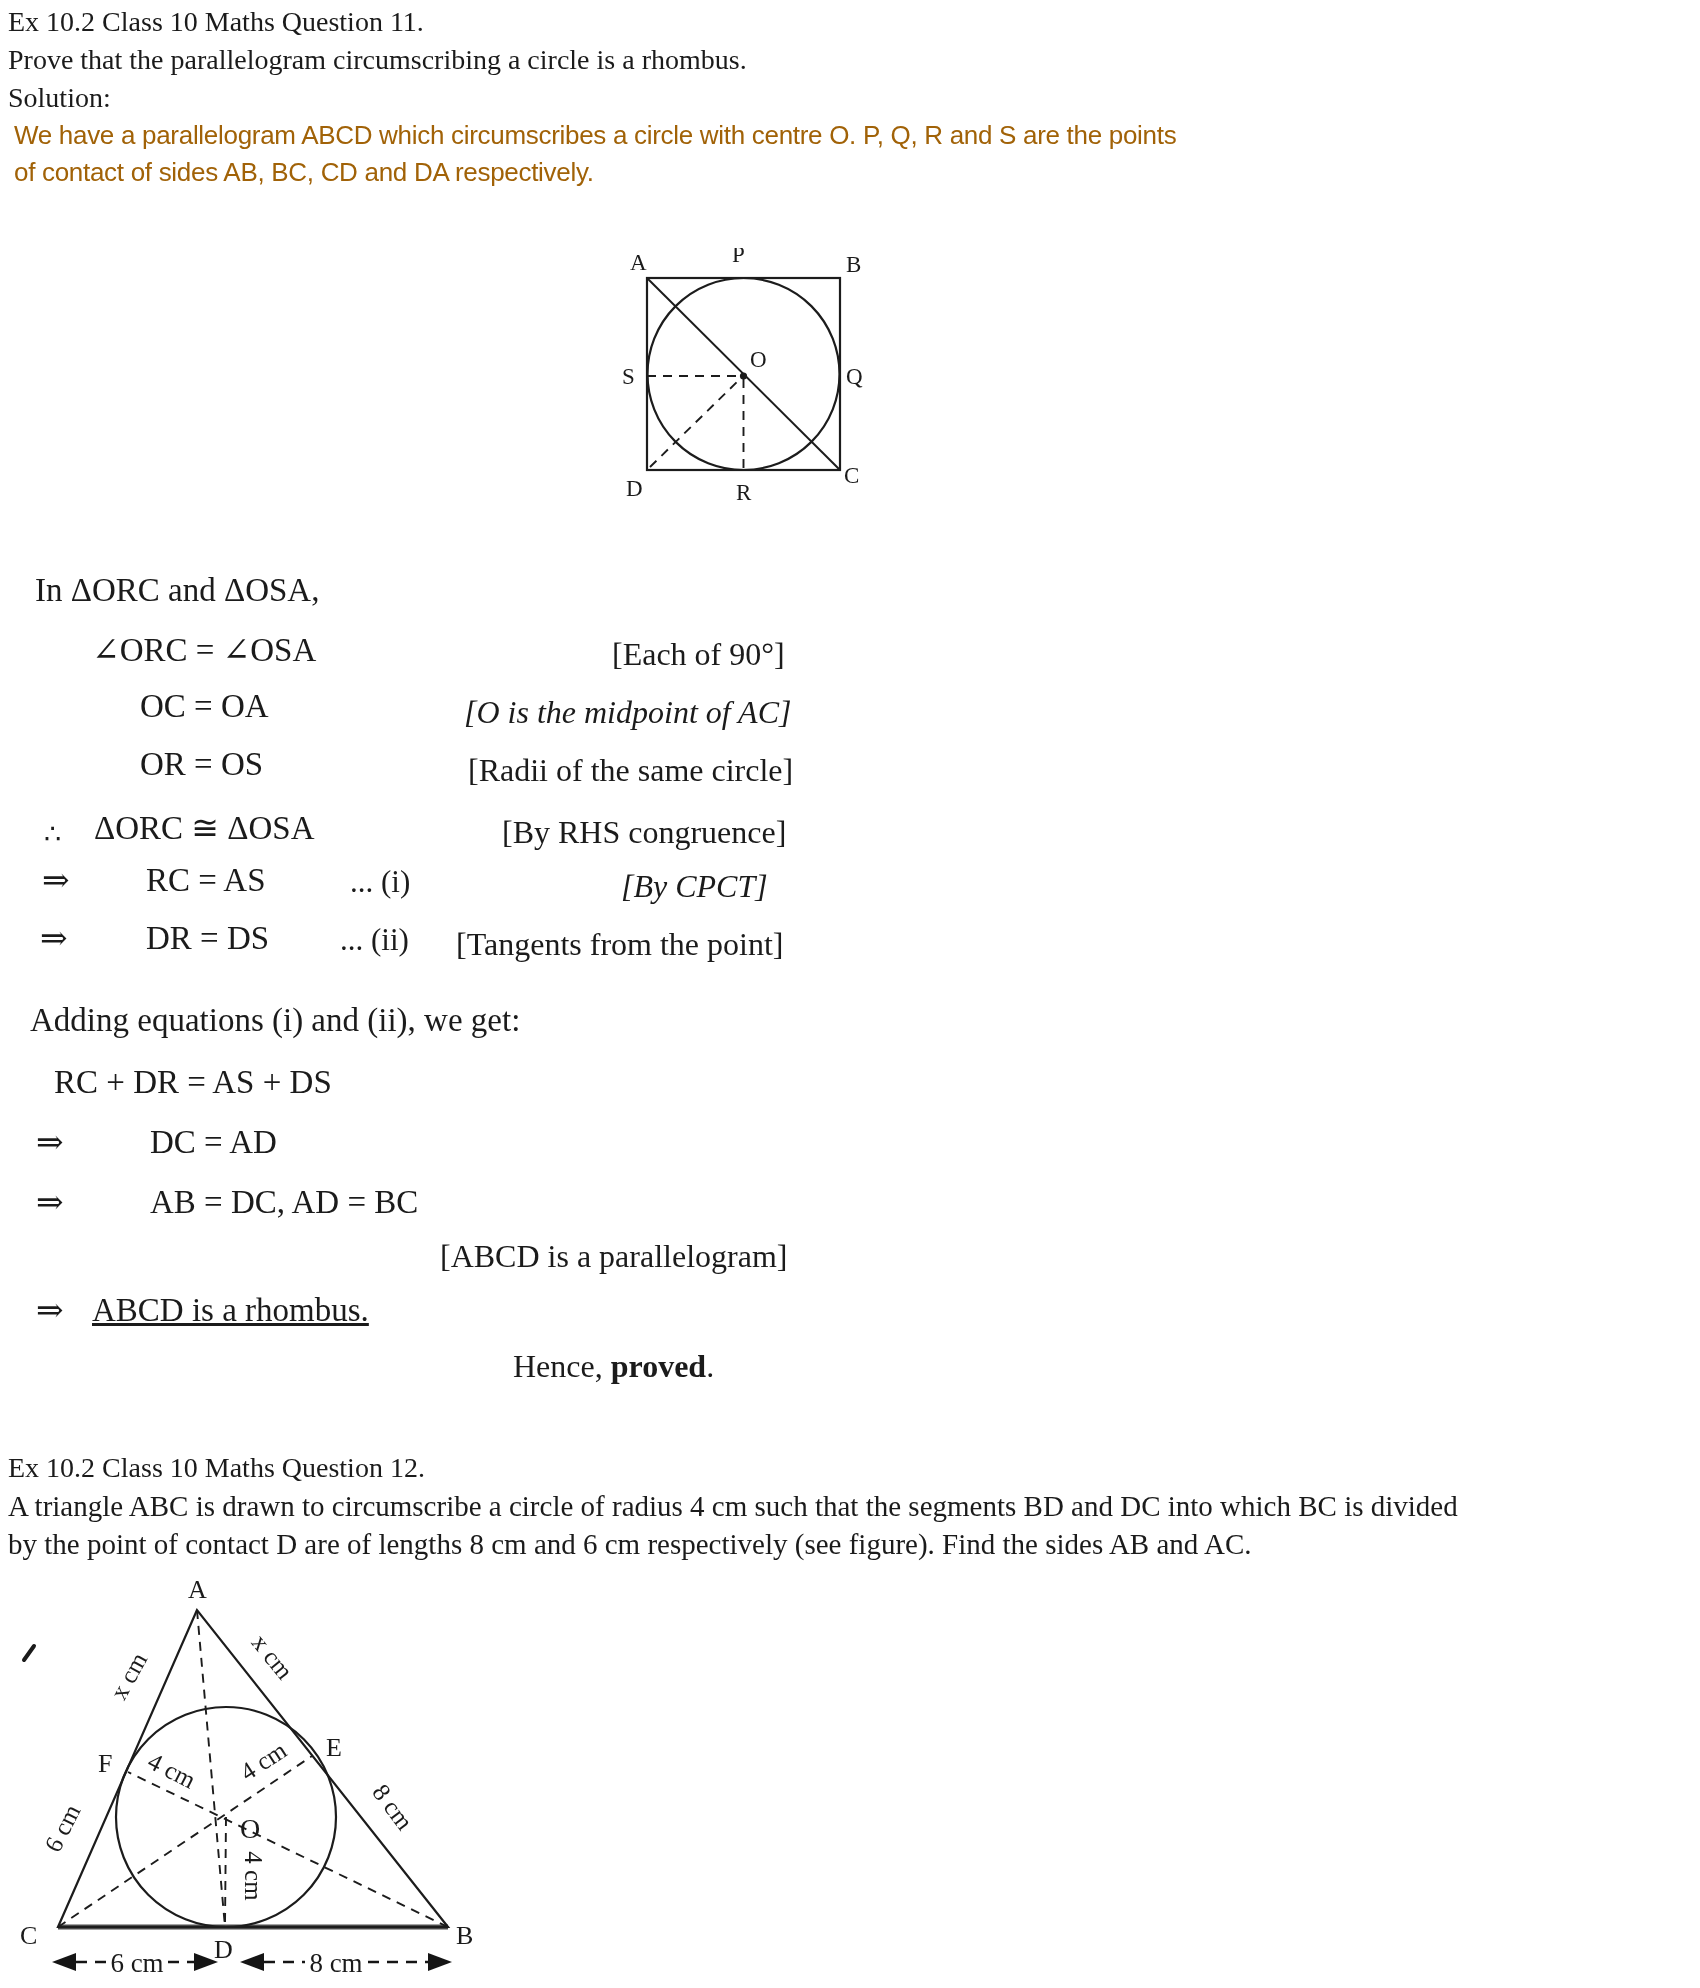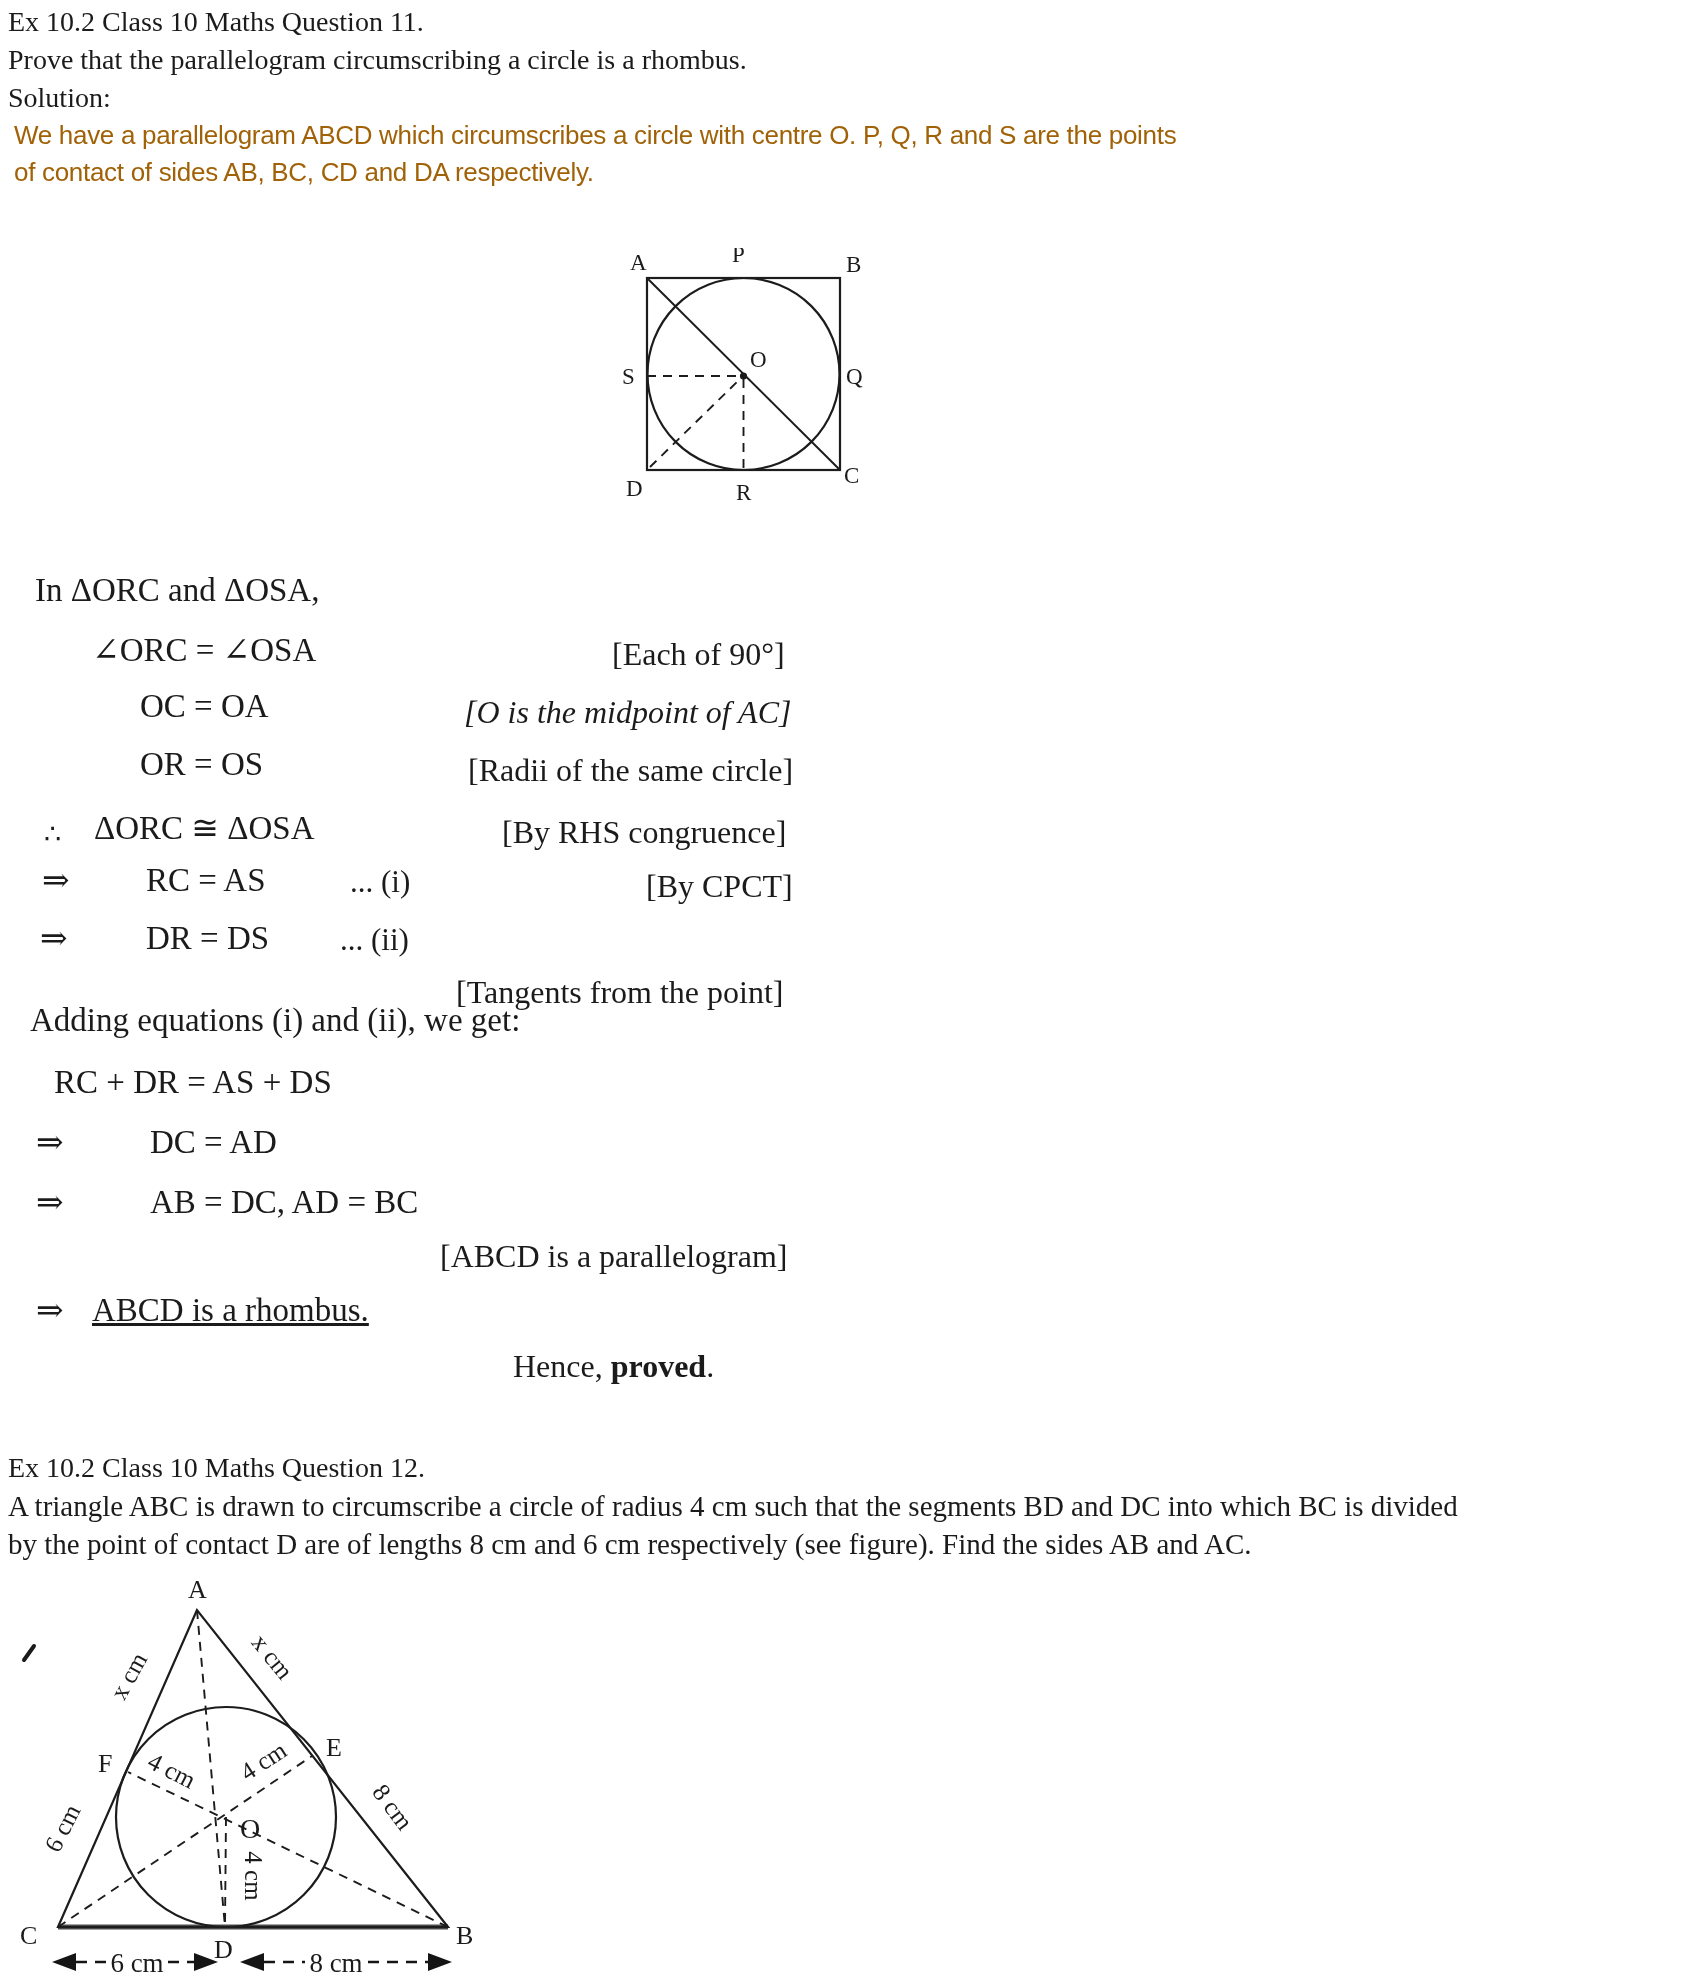--- a/index.html
+++ b/index.html
@@ -67,26 +67,26 @@
 <div class="abs expr" style="left:140px;top:746px;">OR = OS</div>
 <div class="abs reason" style="left:468px;top:752px;">[Radii of the same circle]</div>
 
 <div class="abs therefore" style="left:44px;top:818px;">∴</div>
 <div class="abs expr" style="left:94px;top:808px;">ΔORC ≅ ΔOSA</div>
 <div class="abs reason" style="left:502px;top:814px;">[By RHS congruence]</div>
 
 <div class="abs marker" style="left:42px;top:860px;">⇒</div>
 <div class="abs expr" style="left:146px;top:862px;">RC = AS</div>
 <div class="abs eqnum" style="left:350px;top:864px;">... (i)</div>
-<div class="abs reason" style="left:646px;top:868px;">[By CPCT]</div>
+<div class="abs reason" style="left:621px;top:868px;font-style:italic;">[By CPCT]</div>
 
 <div class="abs marker" style="left:40px;top:918px;">⇒</div>
 <div class="abs expr" style="left:146px;top:920px;">DR = DS</div>
 <div class="abs eqnum" style="left:340px;top:922px;">... (ii)</div>
-<div class="abs reason" style="left:456px;top:926px;margin-top:48px;">[Tangents from the point]</div>
+<div class="abs reason" style="left:456px;top:926px;">[Tangents from the point]</div>
 
 <div class="abs expr" style="left:30px;top:1002px;">Adding equations (i) and (ii), we get:</div>
 <div class="abs expr" style="left:46px;top:1064px;margin-left:8px;">RC + DR = AS + DS</div>
 
 <div class="abs marker" style="left:36px;top:1122px;">⇒</div>
 <div class="abs expr" style="left:150px;top:1124px;">DC = AD</div>
 
 <div class="abs marker" style="left:36px;top:1182px;">⇒</div>
 <div class="abs expr" style="left:150px;top:1184px;">AB = DC, AD = BC</div>
 

